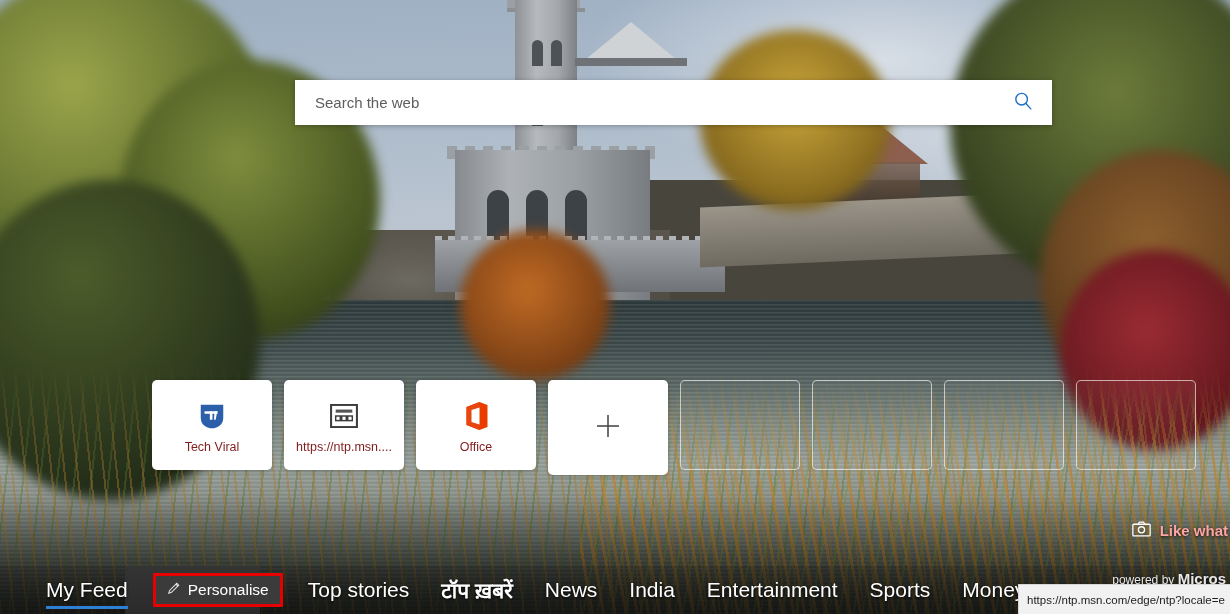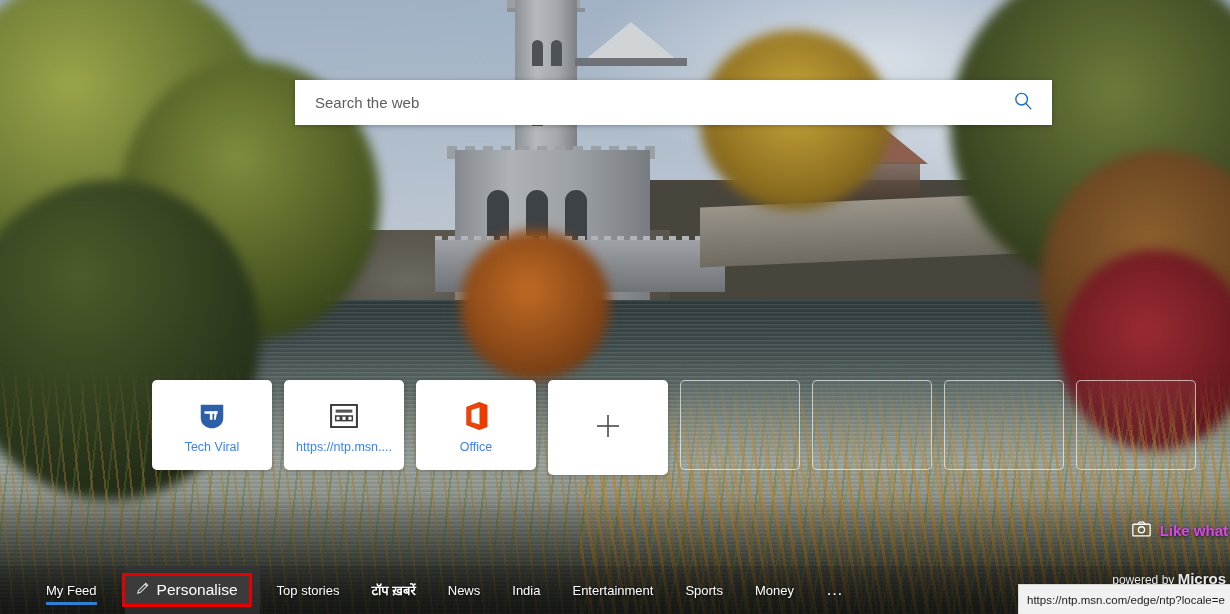--- a/index.html
+++ b/index.html
@@ -193,54 +193,54 @@
     display:flex; align-items:flex-start; gap:12px;
   }
   .tile {
     width:120px; height:90px; background:#fff; border-radius:5px;
     display:flex; flex-direction:column; align-items:center; justify-content:center;
     cursor:pointer; box-shadow:0 1px 4px rgba(0,0,0,.22);
     position:relative;
   }
   .tile .icon-wrap { height:40px; display:flex; align-items:center; justify-content:center; }
   .tile .tile-label {
-    font-size:12.5px; color:#3b82f6; margin-top:4px;
+    font-size:12.5px; color:#7f1d1d; margin-top:4px;
     max-width:108px; white-space:nowrap; overflow:hidden; text-overflow:ellipsis;
     text-align:center;
   }
   .tile-add {
     width:120px; height:95px; background:#fff; border-radius:5px;
     display:flex; align-items:center; justify-content:center; cursor:pointer;
     box-shadow:0 1px 4px rgba(0,0,0,.22);
   }
   .tile-ghost {
     width:120px; height:90px; border-radius:5px;
     border:1px solid rgba(255,255,255,.62);
     background: rgba(255,255,255,.04);
   }
 
   
   .like-what {
     position:absolute; right:0px; top:521px;
     display:flex; align-items:center; gap:9px;
-    color:#d946ef; font-size:15px; font-weight:bold;
+    color:#fca5a5; font-size:15px; font-weight:bold;
     text-shadow:0 1px 3px rgba(0,0,0,.85);
     padding-right:2px; cursor:pointer;
     white-space:nowrap; overflow:hidden; max-width:104px;
   }
 
   
   .navbar {
     position:absolute; left:0; bottom:0; width:1230px; height:48px;
     display:flex; align-items:center;
     background: linear-gradient(180deg, rgba(20,20,20,.18), rgba(20,20,20,.42));
   }
   .nav-item {
     position:relative;
-    color:#ffffff; font-size:13px;
+    color:#ffffff; font-size:21px;
     padding: 6px 14px; margin: 0 2px;
     white-space:nowrap; cursor:pointer;
     text-shadow: 0 1px 3px rgba(0,0,0,.9);
   }
   .nav-item.first { margin-left:32px; }
   .nav-item.active::after {
     content:""; position:absolute; left:14px; right:14px; bottom:-1px;
     height:3px; background:#2f7fd4;
   }
   .nav-item.bold { font-weight:bold;text-align:right; }

